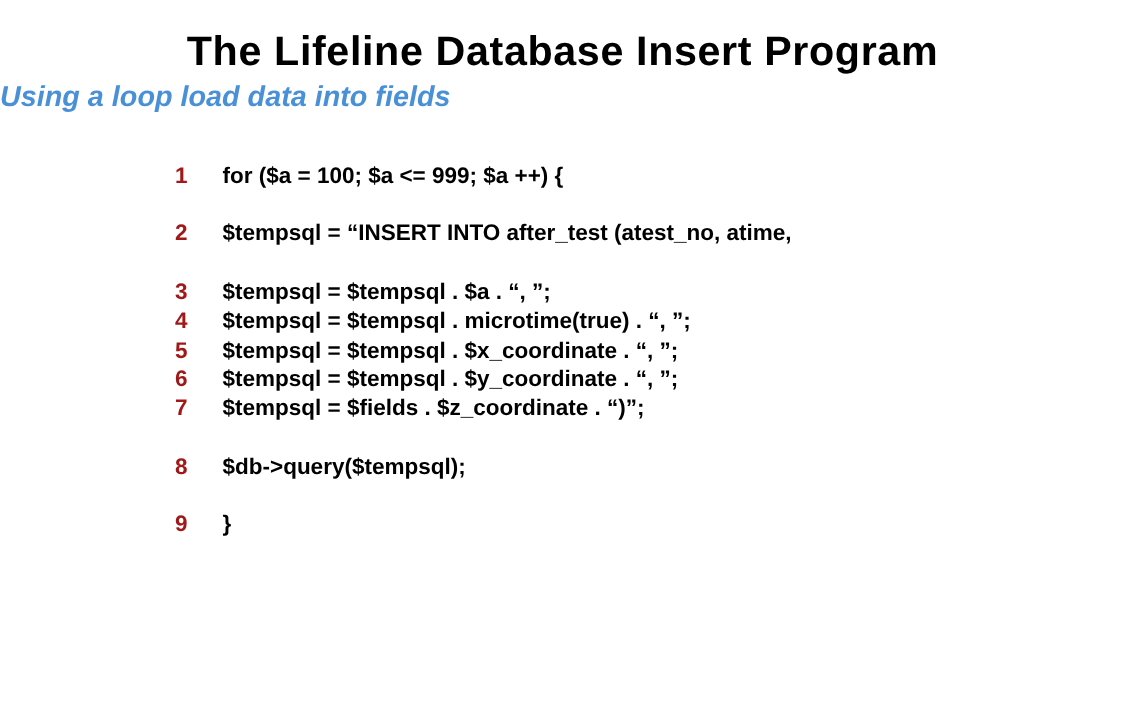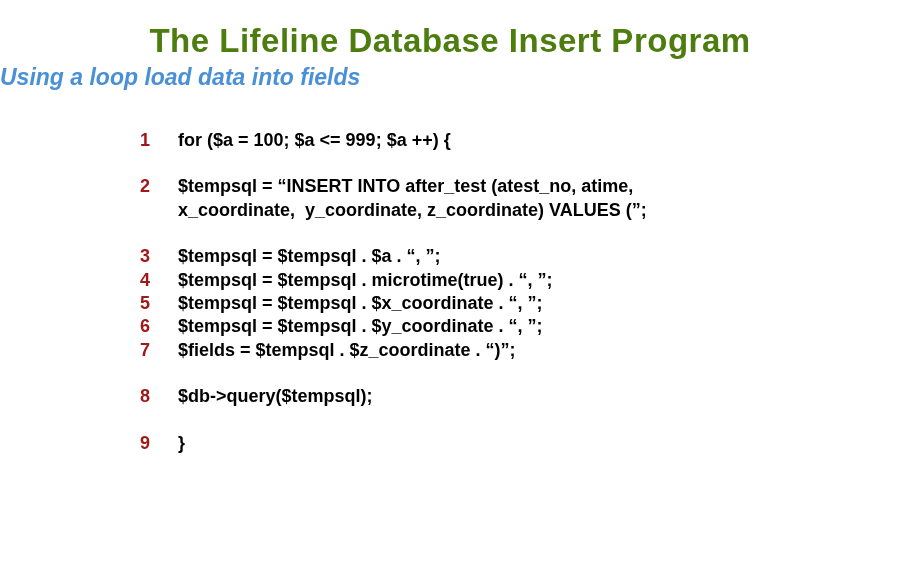--- a/index.html
+++ b/index.html
@@ -11,21 +11,21 @@
       width: 900px;
       height: 565px;
       background: #ffffff;
       font-family: Arial, Helvetica, sans-serif;
       padding-top: 22px;
     }
     .title {
       text-align: center;
       font-weight: 900;
       font-size: 33px;
-      color: #4d7c0f;
+      color: #000000;
       letter-spacing: 0.5px;
       margin-bottom: 4px;
       font-family: Arial Black, Arial, sans-serif;
     }
     .subtitle {
       text-align: left;
       font-style: italic;
       font-weight: bold;
       font-size: 23px;
       color: #4a90d6;
@@ -73,45 +73,41 @@
   <div class="code-row">
     <span class="line-num">1</span>
     <span class="line-code">for ($a = 100; $a &lt;= 999; $a ++) {</span>
   </div>
   <div class="spacer"></div>
 
   <div class="code-row">
     <span class="line-num">2</span>
     <span class="line-code">$tempsql = “INSERT INTO after_test (atest_no, atime,</span>
   </div>
-  <div class="code-row continuation">
-    <span class="line-num">.</span>
-    <span class="line-code">x_coordinate,&nbsp; y_coordinate, z_coordinate) VALUES (”;</span>
-  </div>
   <div class="spacer"></div>
 
   <div class="code-row">
     <span class="line-num">3</span>
     <span class="line-code">$tempsql = $tempsql . $a . “, ”;</span>
   </div>
   <div class="code-row">
     <span class="line-num">4</span>
     <span class="line-code">$tempsql = $tempsql . microtime(true) . “, ”;</span>
   </div>
   <div class="code-row">
     <span class="line-num">5</span>
     <span class="line-code">$tempsql = $tempsql . $x_coordinate . “, ”;</span>
   </div>
   <div class="code-row">
     <span class="line-num">6</span>
     <span class="line-code">$tempsql = $tempsql . $y_coordinate . “, ”;</span>
   </div>
   <div class="code-row">
     <span class="line-num">7</span>
-    <span class="line-code">$fields = $tempsql . $z_coordinate . “)”;</span>
+    <span class="line-code">$tempsql = $fields . $z_coordinate . “)”;</span>
   </div>
   <div class="spacer"></div>
 
   <div class="code-row">
     <span class="line-num">8</span>
     <span class="line-code">$db-&gt;query($tempsql);</span>
   </div>
   <div class="spacer"></div>
 
   <div class="code-row">

